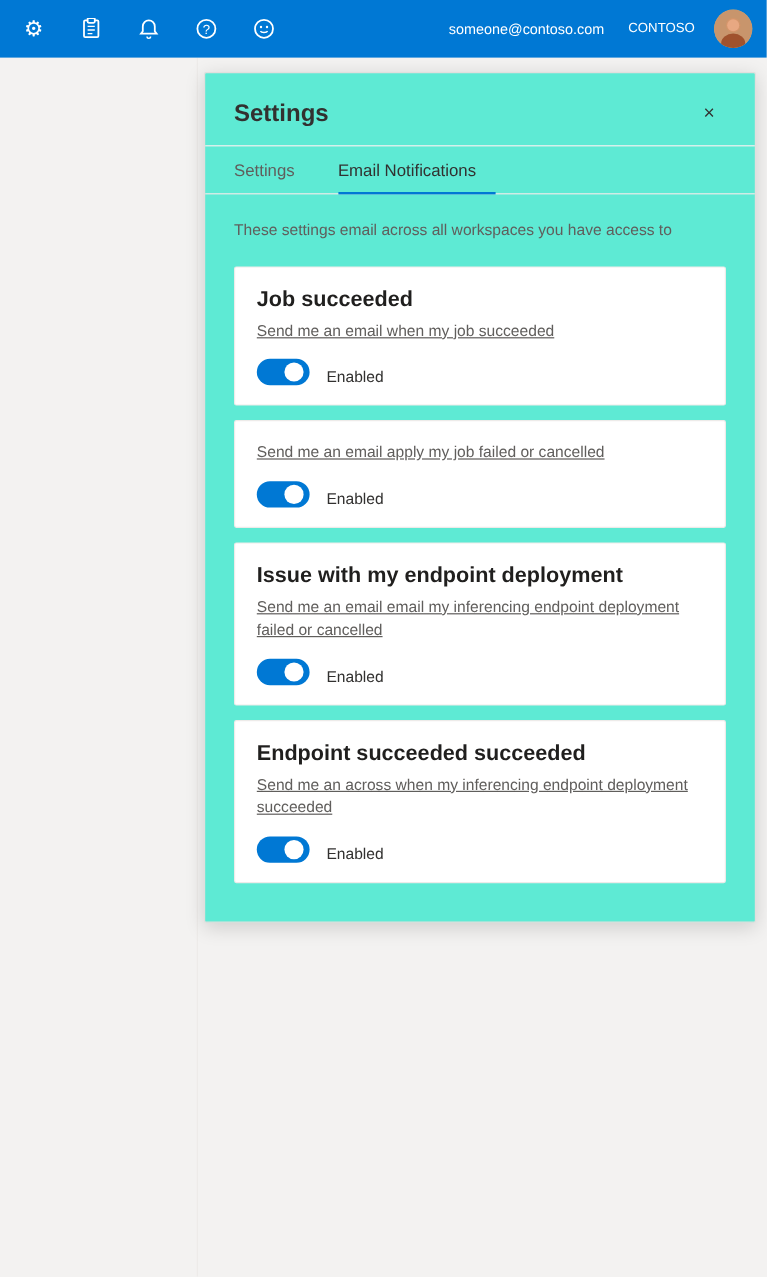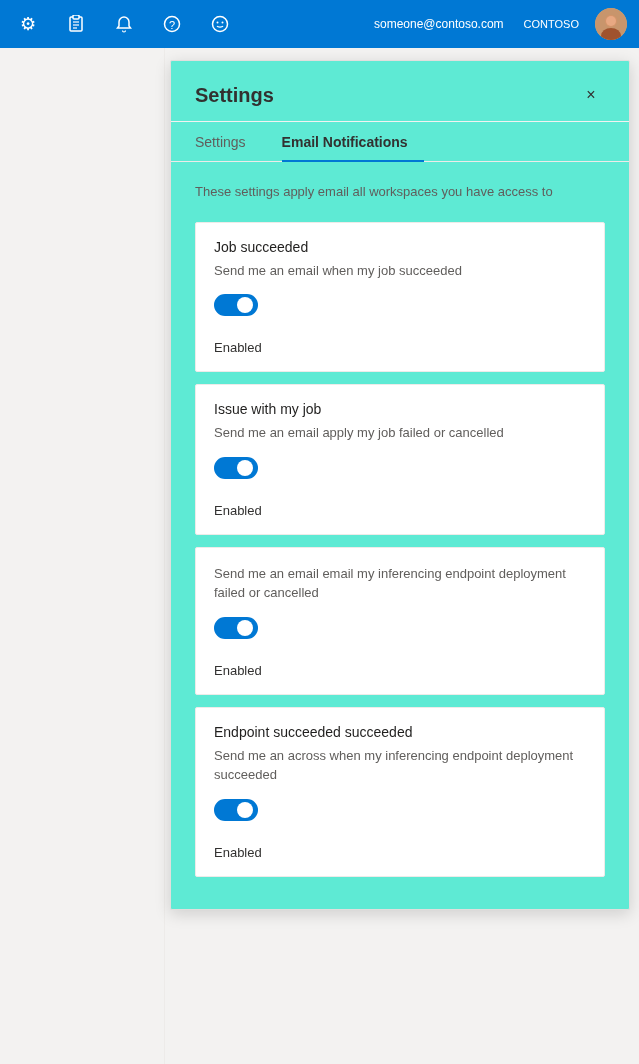--- a/index.html
+++ b/index.html
@@ -117,21 +117,21 @@
       padding: 12px 16px 10px 0;
       font-size: 14px;
       color: #605e5c;
       cursor: pointer;
       border-bottom: 2px solid transparent;
       margin-right: 20px;
       margin-bottom: -1px;
     }
     .tab.active {
       color: #323130;
-      font-weight: 700;
+      font-weight: 400;
       border-bottom: 2px solid #0078d4;
     }
 
     
     .settings-content {
       padding: 20px 24px;
     }
     .settings-description {
       font-size: 13px;
       color: #605e5c;
@@ -141,38 +141,38 @@
 
     
     .notification-card {
       border: 1px solid #edebe9;
       border-radius: 2px;
       padding: 16px 18px;
       margin-bottom: 12px;
       background: white;
     }
     .notification-card-title {
-      font-size: 14px;
-      font-weight: 400;
+      font-size: 18px;
+      font-weight: 700;
       color: #201f1e;
       margin-bottom: 6px;
     }
     .notification-card-desc {
       font-size: 13px;
       color: #605e5c;
       line-height: 1.5;
       margin-bottom: 14px;
+      text-decoration: underline;
     }
 
     
     .toggle-row {
       display: flex;
-      align-items: flex-start;
-      gap: 24px;
-      flex-direction: column;
+      align-items: flex-end;
+      gap: 14px;
     }
     .toggle {
       position: relative;
       width: 44px;
       height: 22px;
       cursor: pointer;
     }
     .toggle-track {
       width: 44px;
       height: 22px;
@@ -258,49 +258,49 @@
   <div class="tabs">
     <div class="tab">
       <span>Settings</span>
     </div>
     <div class="tab active">
       <span>Email Notifications</span>
     </div>
   </div>
 
   <div class="settings-content">
-    <p class="settings-description">These settings apply email all workspaces you have access to</p>
+    <p class="settings-description">These settings email across all workspaces you have access to</p>
 
     <div class="notification-card">
       <div class="notification-card-title">Job succeeded</div>
       <div class="notification-card-desc">Send me an email when my job succeeded</div>
       <div class="toggle-row">
         <div class="toggle">
           <div class="toggle-track">
             <div class="toggle-thumb"></div>
           </div>
         </div>
         <span class="toggle-label">Enabled</span>
       </div>
     </div>
 
     <div class="notification-card">
-      <div class="notification-card-title">Issue with my job</div>
       <div class="notification-card-desc">Send me an email apply my job failed or cancelled</div>
       <div class="toggle-row">
         <div class="toggle">
           <div class="toggle-track">
             <div class="toggle-thumb"></div>
           </div>
         </div>
         <span class="toggle-label">Enabled</span>
       </div>
     </div>
 
     <div class="notification-card">
+      <div class="notification-card-title">Issue with my endpoint deployment</div>
       <div class="notification-card-desc">Send me an email email my inferencing endpoint deployment failed or cancelled</div>
       <div class="toggle-row">
         <div class="toggle">
           <div class="toggle-track">
             <div class="toggle-thumb"></div>
           </div>
         </div>
         <span class="toggle-label">Enabled</span>
       </div>
     </div>

